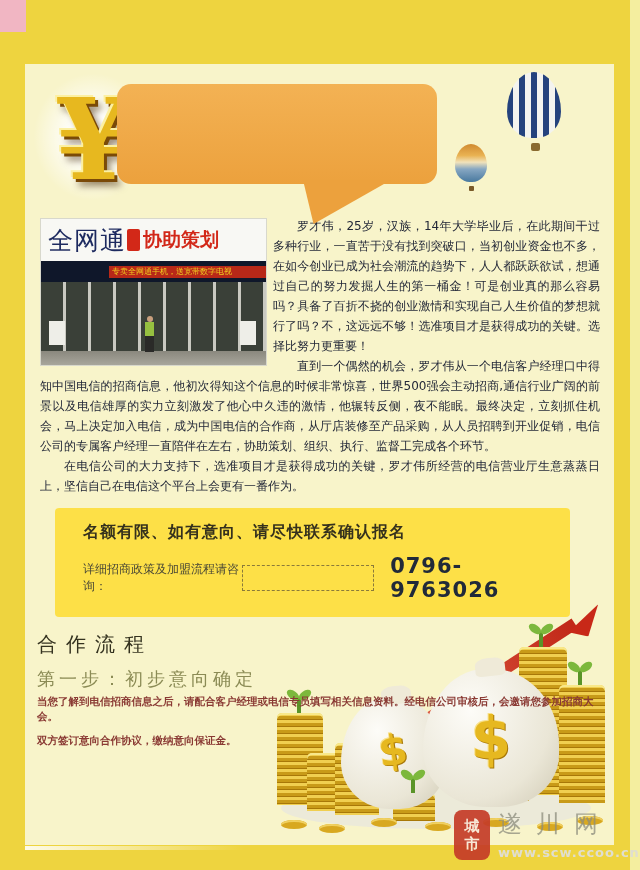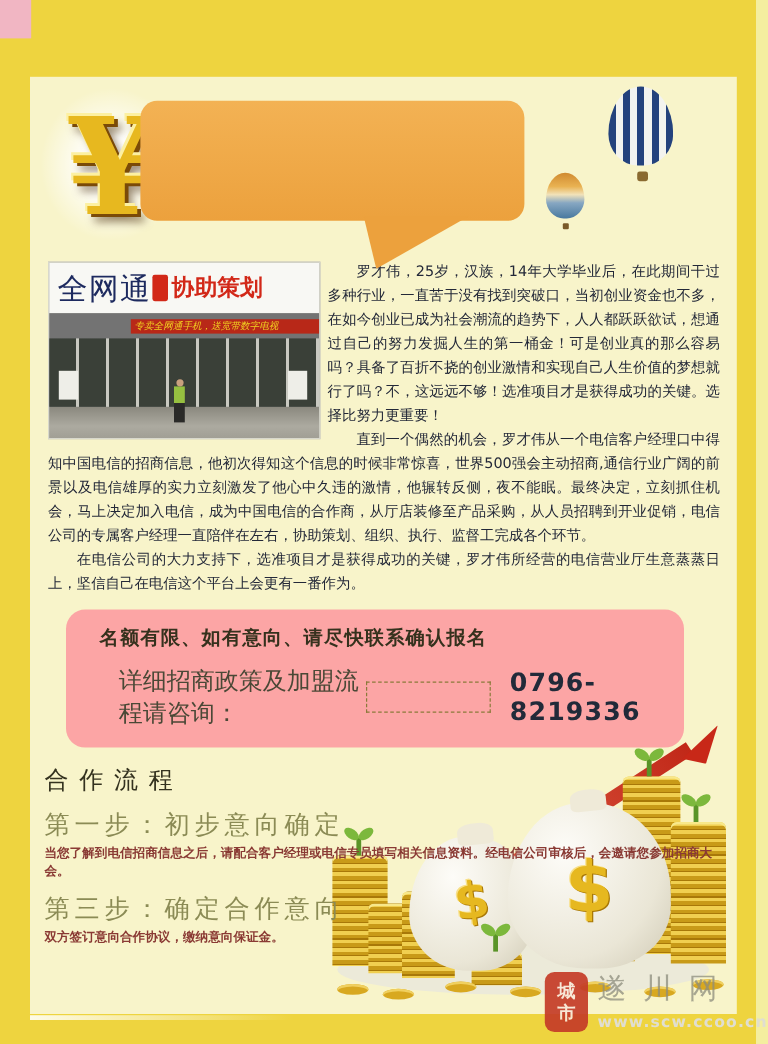--- a/index.html
+++ b/index.html
@@ -39,48 +39,48 @@
 
   
   .article { padding:2px 14px 0 15px; }
   .article p { font-size:12px; line-height:20px; color:#232838; text-align:justify; text-indent:2em; }
   .photo { float:left; position:relative; width:227px; height:148px; margin:2px 6px 4px 0;
     background:#b2b2aa; border:1px solid #d8d8cc; overflow:hidden; }
   .photo-sign { height:42px; background:#f8f8f4; display:flex; align-items:center; padding-left:7px; }
   .sign-main { font-size:25px; font-weight:normal; color:#1d2a5f; letter-spacing:1px; }
   .sign-logo { width:13px; height:22px; background:#d22818; margin:0 3px 0 1px; border-radius:2px; }
   .sign-sub { font-size:19px; font-weight:bold; color:#d22818; }
-  .photo-store { position:relative; height:78px; background:#737373;font-style:italic; }
+  .photo-store { position:relative; height:90px; background:#0f172a; }
   .store-banner { position:absolute; top:5px; left:68px; right:0; height:12px; background:#b82818;
     color:#f0d020; font-size:8px; line-height:12px; white-space:nowrap; overflow:hidden; padding-left:3px; }
   .store-glass { position:absolute; left:0; right:0; top:21px; bottom:0;
     background:repeating-linear-gradient(90deg,#3a4038 0 22px,#c9c9c1 22px 25px); }
   .store-board-l { position:absolute; left:8px; bottom:6px; width:16px; height:24px; background:#eeeee8; }
   .store-board-r { position:absolute; right:10px; bottom:6px; width:16px; height:24px; background:#eeeee8; }
   .photo-ground { height:36px; background:linear-gradient(180deg,#8a887e,#acaaa0 45%,#96948a); }
   .person { position:absolute; left:104px; bottom:13px; width:9px; height:30px;
     background:linear-gradient(180deg,#96c040 0 45%, #2a2a28 45% 100%); }
   .person::before { content:""; position:absolute; left:2px; top:-6px; width:6px; height:6px;
     border-radius:50%; background:#c9a07e; }
 
   
-  .contact { clear:both; margin:12px 44px 0 30px; background:#fca5a5; border-radius:16px;
+  .contact { clear:both; margin:12px 44px 0 30px; background:#fde047; border-radius:4px;
     padding:14px 22px 15px 28px; }
   .contact-headline { font-size:16px; font-weight:bold; color:#35311d; letter-spacing:1px; }
   .contact-row { margin-top:11px; display:flex; align-items:center; }
-  .contact-label { font-family:"DejaVu Serif","Liberation Serif",serif; font-size:20px; color:#4a4836;margin-left:16px; }
+  .contact-label { font-family:"DejaVu Serif","Liberation Serif",serif; font-size:12px; color:#4a4836; }
   .contact-input { width:152px; height:26px; border:1px dashed #8a7a3a; margin:0 16px 0 2px; }
   .contact-phone { font-size:21px; font-weight:bold; color:#212a39; letter-spacing:1px; }
 
   
   .process { position:relative; margin:14px 10px 0 12px; z-index:1; }
   .process-title { font-family:"DejaVu Serif","Liberation Serif",serif; font-size:20px;
     color:#34321f; letter-spacing:9px; }
   .step { margin-top:9px; }
-  .step-title { font-family:Liberation Mono, monospace; font-size:21px;
+  .step-title { font-family:Liberation Mono, monospace; font-size:18px;
     color:#8b8b55; letter-spacing:4px; }
   .step-desc { margin-top:3px; font-size:10.5px; font-weight:600; color:#8a3a34; line-height:15px; }
   .w-full { max-width:568px; }
   .w-mid  { max-width:330px; }
 
   
   .money { position:absolute; right:4px; bottom:6px; width:335px; height:218px; z-index:0; }
   .arrow-shaft { position:absolute; left:122px; top:112px; width:212px; height:12px;
     background:linear-gradient(90deg,#e06048,#c12818); transform:rotate(-33deg); transform-origin:left center; }
   .arrow-head { position:absolute; left:292px; top:-14px; width:34px; height:30px; background:#c82818;
@@ -173,34 +173,33 @@
       <p>罗才伟，25岁，汉族，14年大学毕业后，在此期间干过多种行业，一直苦于没有找到突破口，当初创业资金也不多，在如今创业已成为社会潮流的趋势下，人人都跃跃欲试，想通过自己的努力发掘人生的第一桶金！可是创业真的那么容易吗？具备了百折不挠的创业激情和实现自己人生价值的梦想就行了吗？不，这远远不够！选准项目才是获得成功的关键。选择比努力更重要！</p>
       <p>直到一个偶然的机会，罗才伟从一个电信客户经理口中得知中国电信的招商信息，他初次得知这个信息的时候非常惊喜，世界500强会主动招商,通信行业广阔的前景以及电信雄厚的实力立刻激发了他心中久违的激情，他辗转反侧，夜不能眠。最终决定，立刻抓住机会，马上决定加入电信，成为中国电信的合作商，从厅店装修至产品采购，从人员招聘到开业促销，电信公司的专属客户经理一直陪伴在左右，协助策划、组织、执行、监督工完成各个环节。</p>
       <p>在电信公司的大力支持下，选准项目才是获得成功的关键，罗才伟所经营的电信营业厅生意蒸蒸日上，坚信自己在电信这个平台上会更有一番作为。</p>
     </div>
 
     <div class="contact">
       <div class="contact-headline">名额有限、如有意向、请尽快联系确认报名</div>
       <div class="contact-row">
         <span class="contact-label">详细招商政策及加盟流程请咨询：</span>
         <span class="contact-input"></span>
-        <span class="contact-phone">0796-8219336</span>
+        <span class="contact-phone">0796-9763026</span>
       </div>
     </div>
 
     <div class="process">
       <div class="process-title">合作流程</div>
       <div class="step">
         <div class="step-title">第一步：初步意向确定</div>
         <div class="step-desc w-full">当您了解到电信招商信息之后，请配合客户经理或电信专员填写相关信息资料。经电信公司审核后，会邀请您参加招商大会。</div>
       </div>
       <div class="step">
       </div>
       <div class="step">
-        <div class="step-title">第三步：确定合作意向</div>
         <div class="step-desc w-mid">双方签订意向合作协议，缴纳意向保证金。</div>
       </div>
 
     </div>
 
     <div class="money">
       <div class="arrow-shaft"></div>
       <div class="arrow-head"></div>
       <div class="platter"></div>
       <div class="stack s1"></div>

